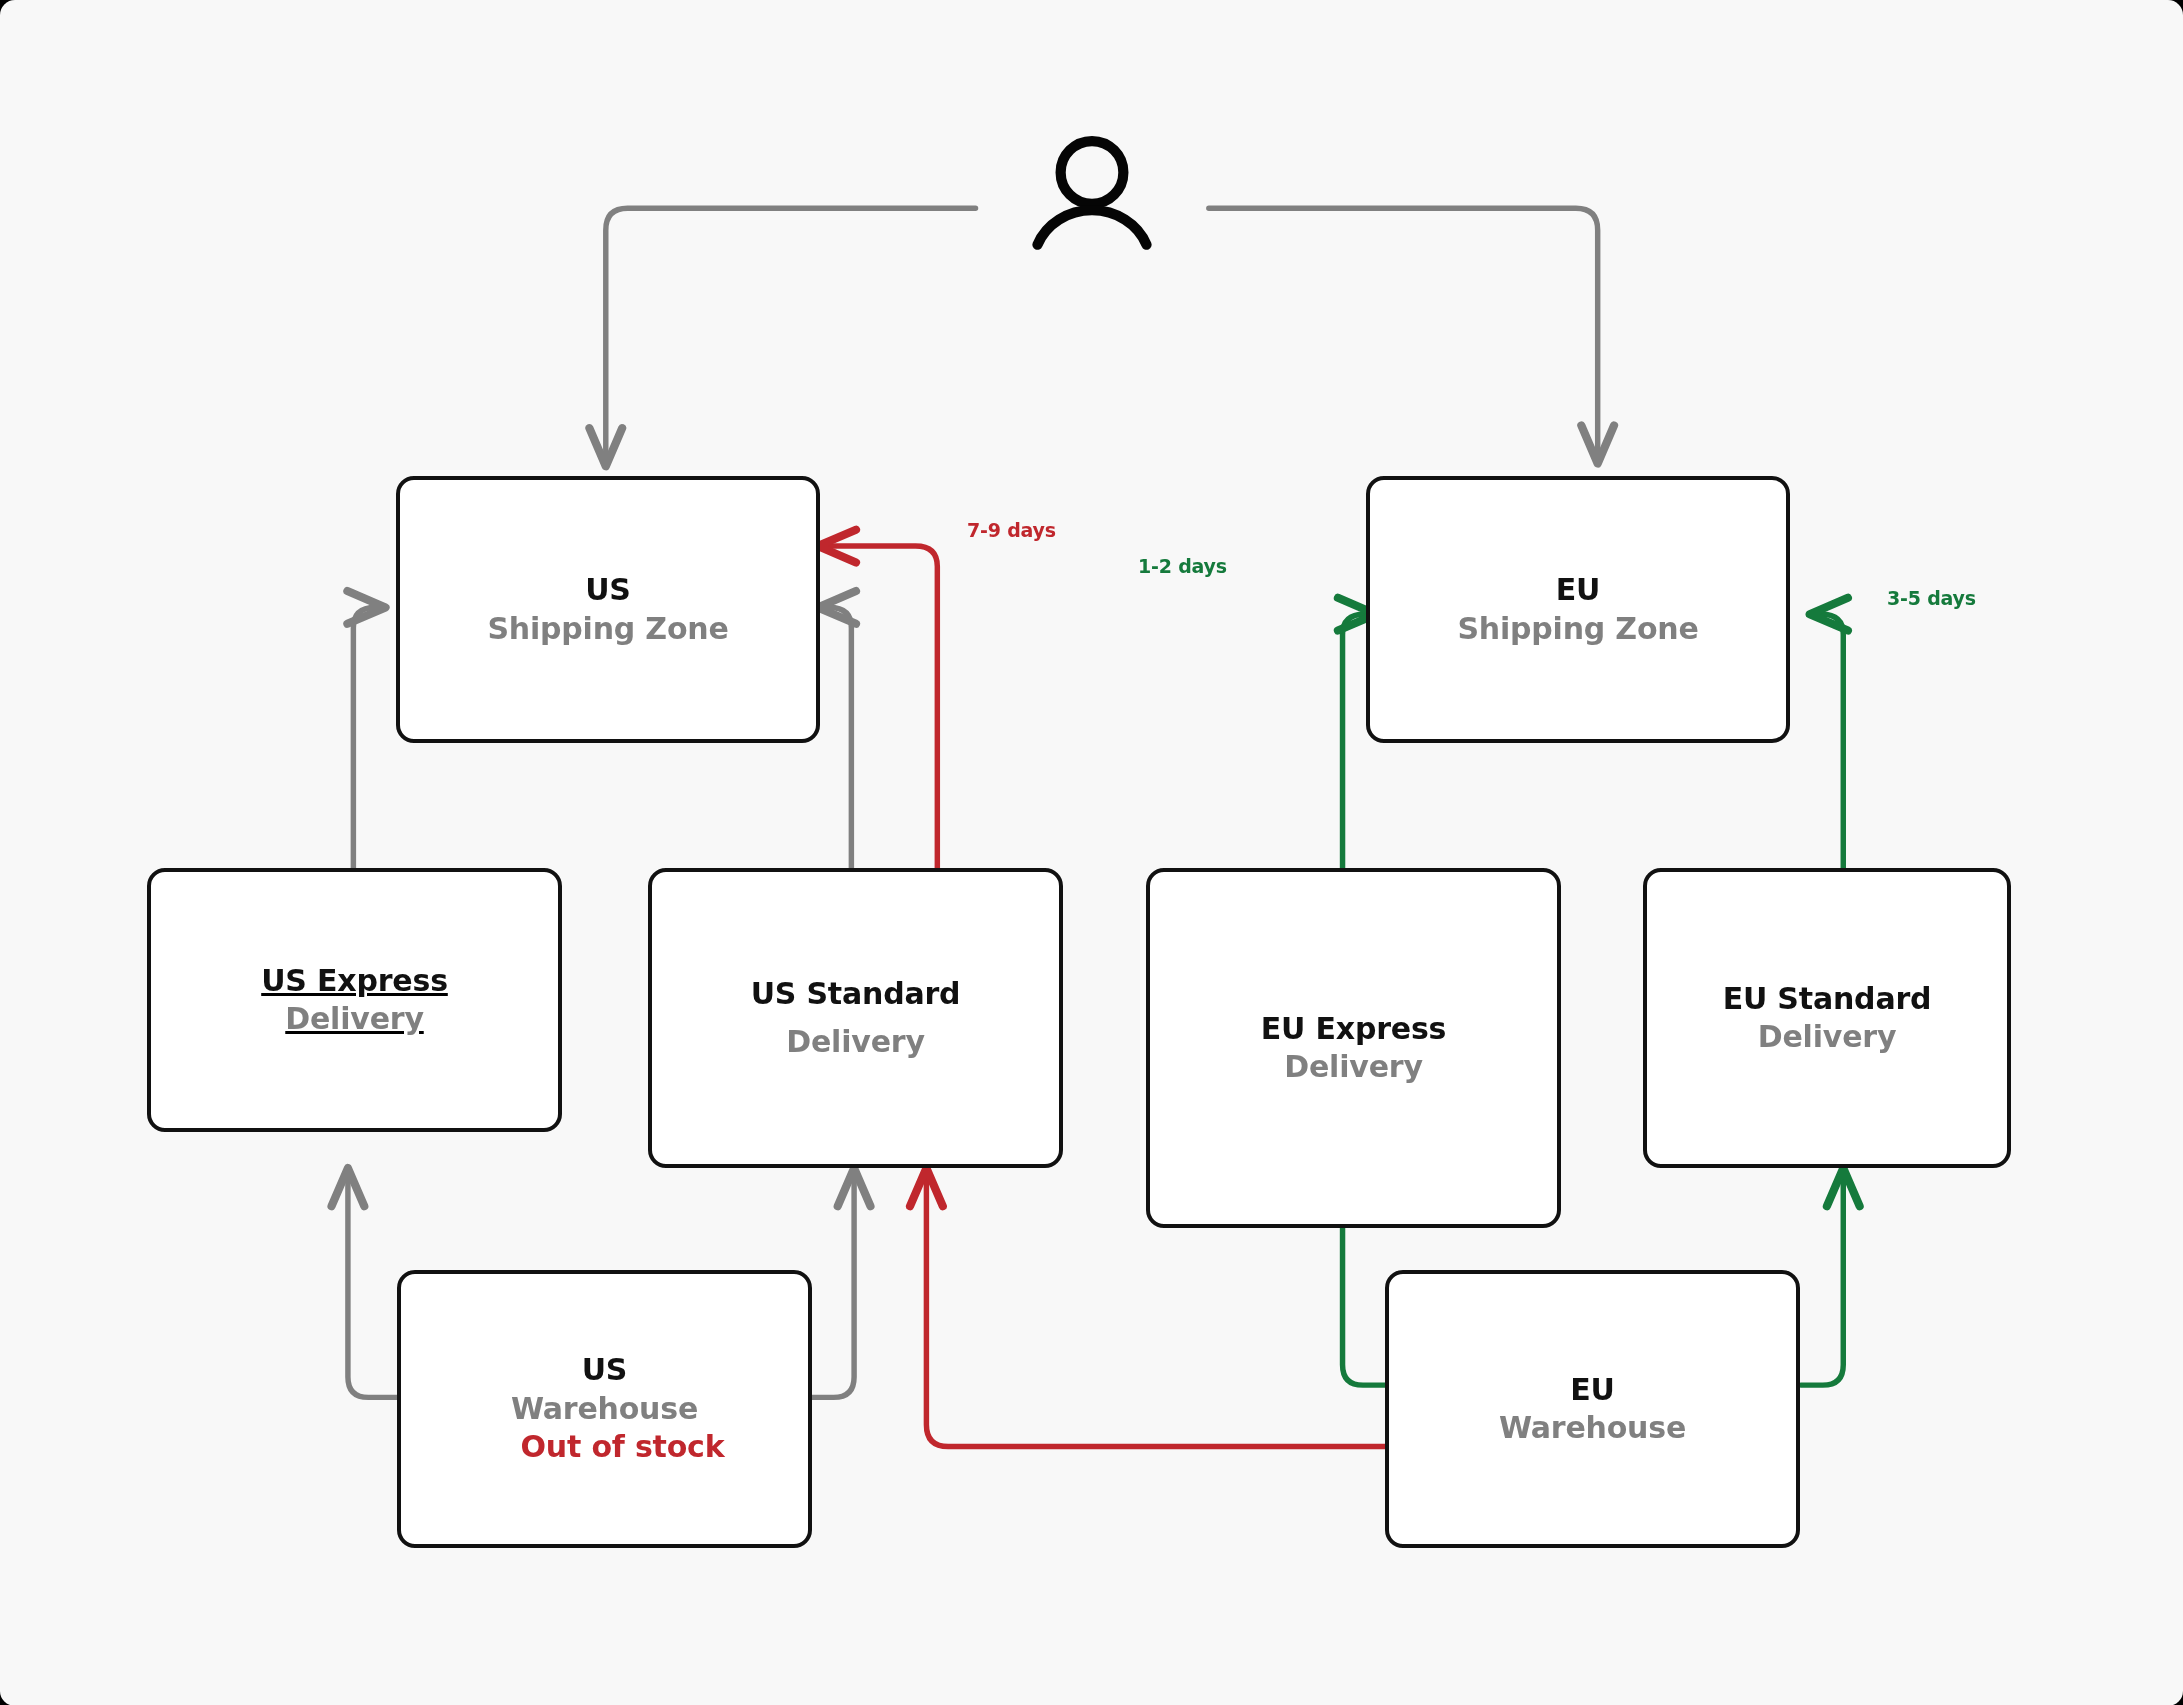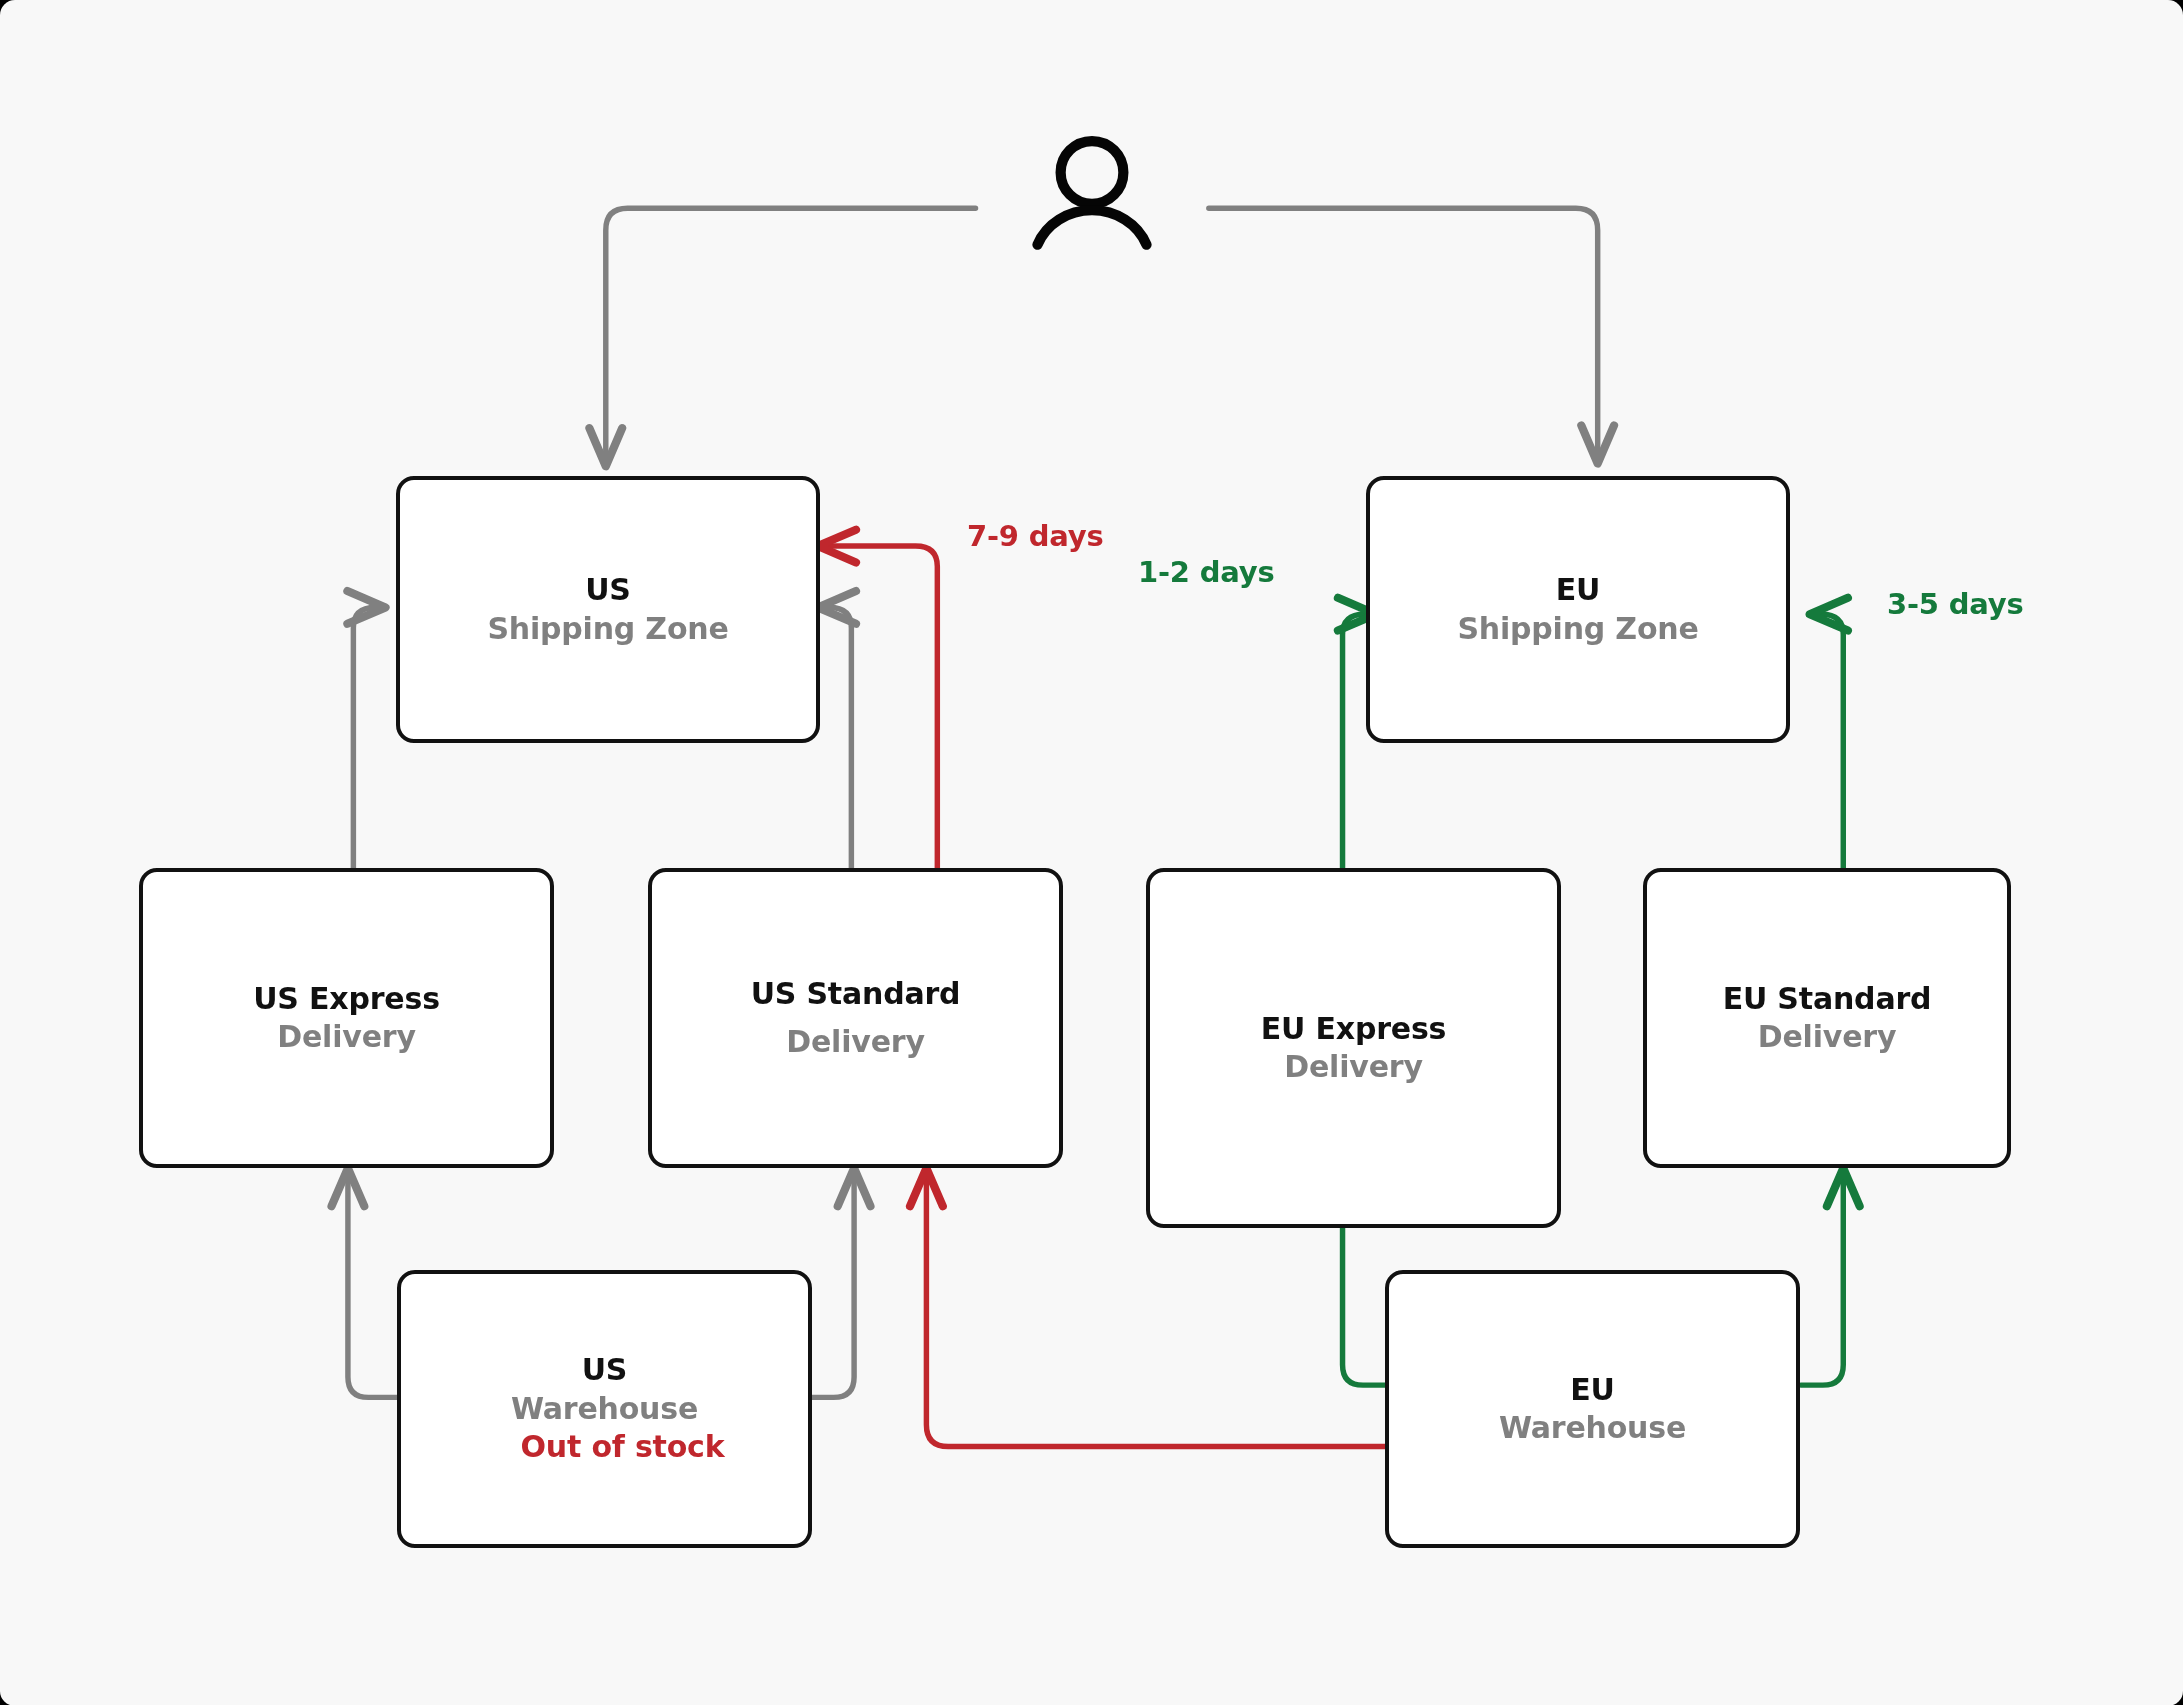--- a/index.html
+++ b/index.html
@@ -52,21 +52,21 @@
   .node .line3 {
     font-size: 30px;
     font-weight: bold;
     color: #C0272D;
     line-height: 1.28;
     letter-spacing: -0.2px;
     margin-left: 36px;
   }
   .edge-label {
     position: absolute;
-    font-size: 29px;
+    font-size: 19px;
     font-weight: bold;
     white-space: nowrap;
     z-index: 6;
     letter-spacing: -0.2px;
   }
   .lbl-red { color: #C0272D; }
   .lbl-green { color: #157A3C; }
   #person {
     position: absolute;
     z-index: 6;
@@ -126,21 +126,21 @@
   <div class="node" style="left:396px; top:476px; width:424px; height:267px;">
     <div class="line1">US</div>
     <div class="line2">Shipping Zone</div>
   </div>
 
   <div class="node" style="left:1366px; top:476px; width:424px; height:267px;">
     <div class="line1">EU</div>
     <div class="line2">Shipping Zone</div>
   </div>
 
-  <div class="node" style="left:139px; top:868px; width:415px; height:300px;">
+  <div class="node" style="left:147px; top:868px; width:415px; height:264px;text-decoration:underline;">
     <div class="line1">US Express</div>
     <div class="line2">Delivery</div>
   </div>
 
   <div class="node" style="left:648px; top:868px; width:415px; height:300px;gap:9px;">
     <div class="line1">US Standard</div>
     <div class="line2">Delivery</div>
   </div>
 
   <div class="node" style="left:1146px; top:868px; width:415px; height:360px;">

